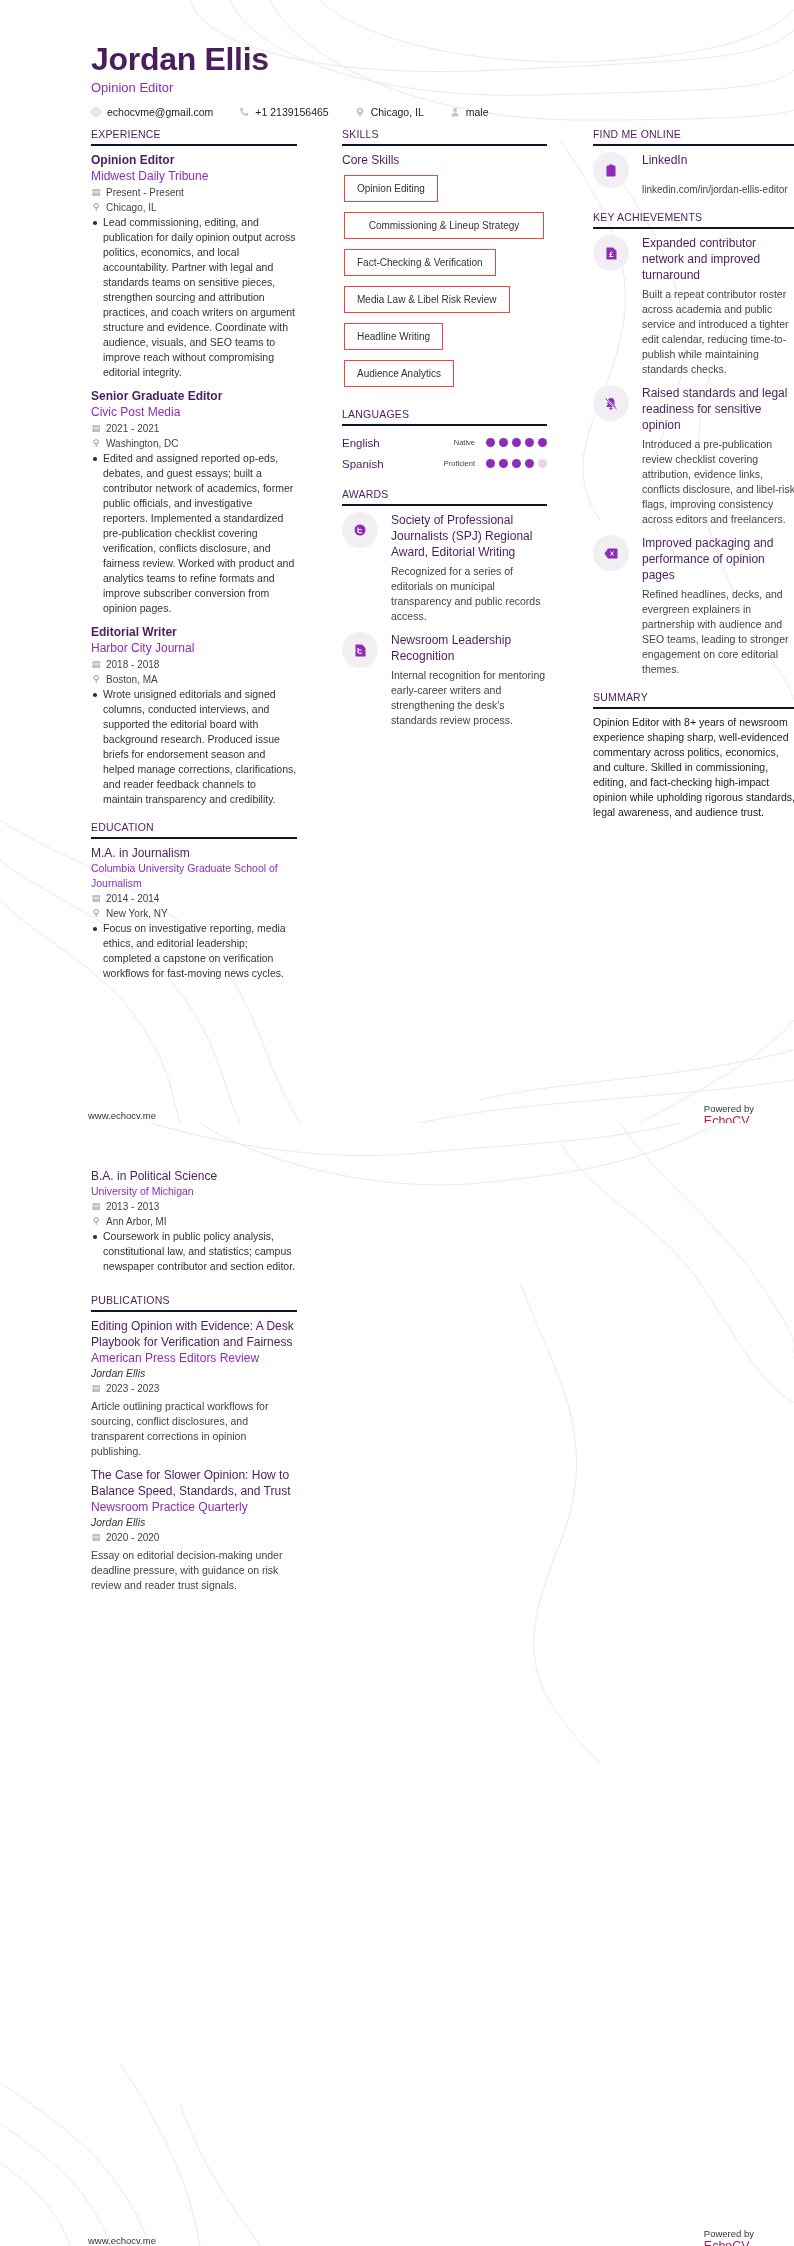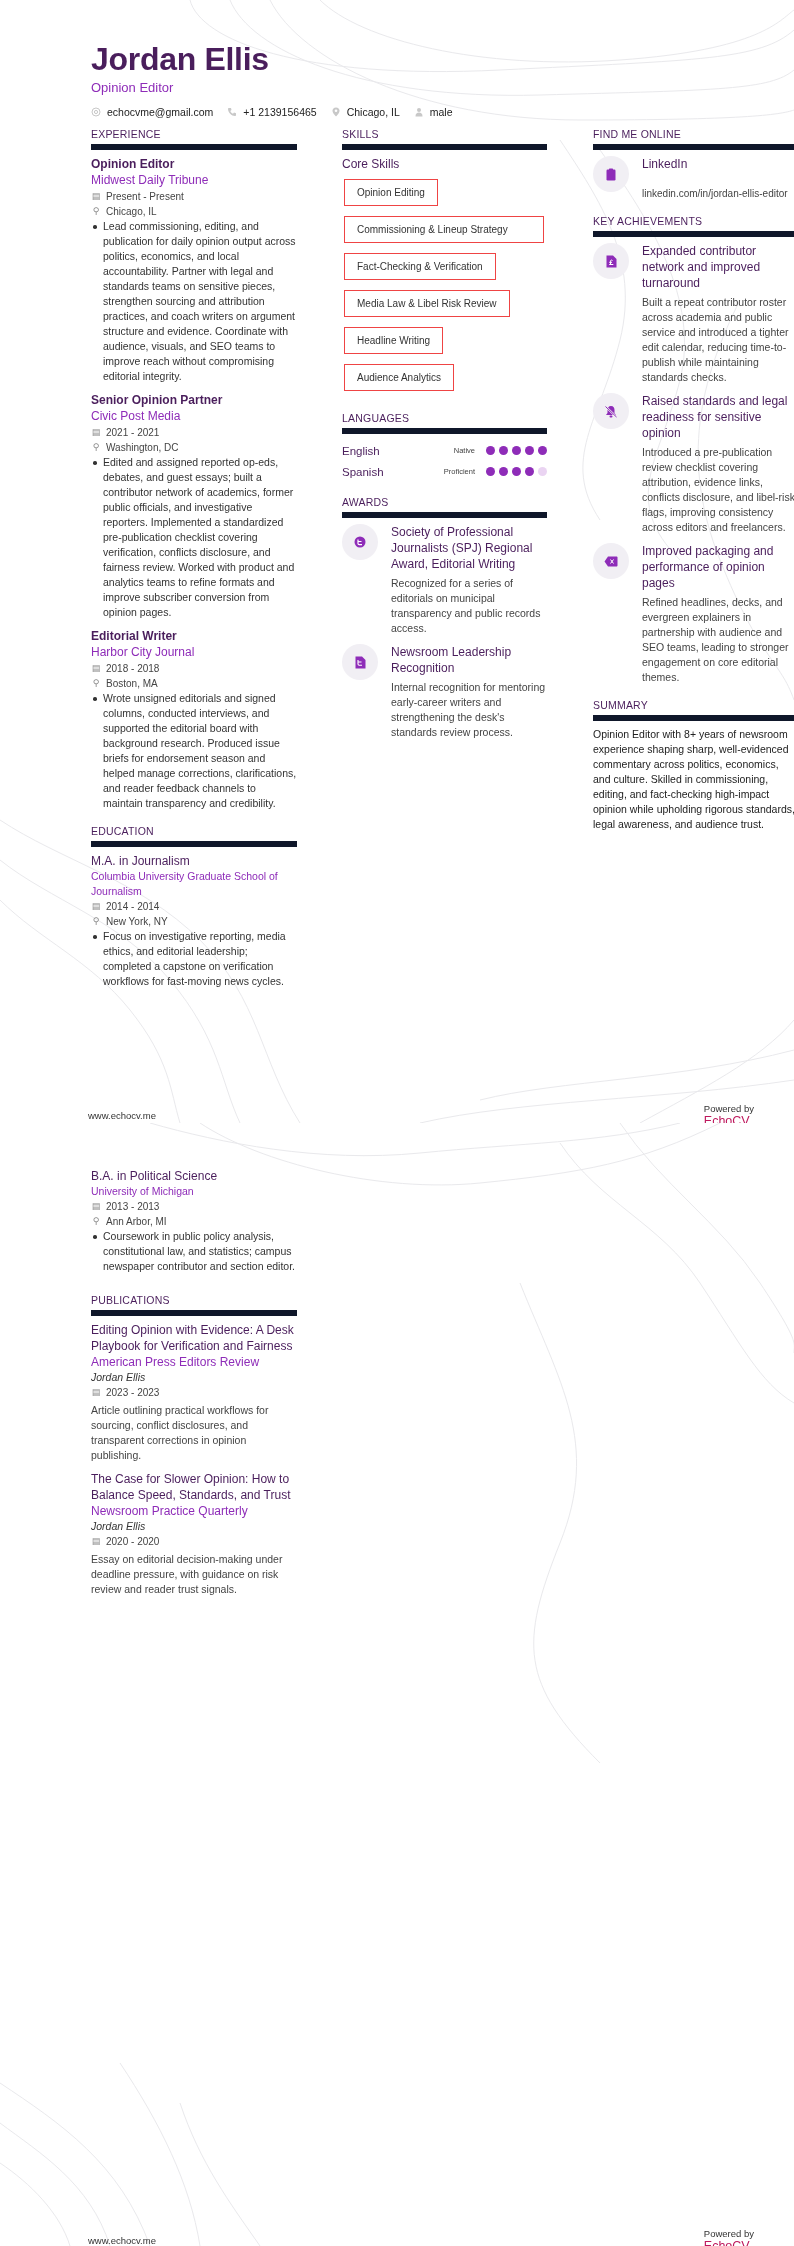--- a/index.html
+++ b/index.html
@@ -7,29 +7,29 @@
   body { font-family: "Liberation Sans", "DejaVu Sans", sans-serif; color: #333; position: relative; }
   .page { position: relative; width: 794px; height: 1123px; overflow: hidden; background: #fff; padding-left: 48px; }
   .page2 { height: 1123px; }
   .bg-swirl { position: absolute; inset: 0; pointer-events: none; z-index: 0; }
   .content { position: relative; z-index: 1; }
 
   .header { position: absolute; left: 43px; top: 40px; }
   .name { font-size: 32px; font-weight: bold; color: #4a1e5c; letter-spacing: -0.3px; line-height: 38px; }
   .title { font-size: 13px; color: #8e2cb8; margin-top: 2px; line-height: 16px; }
   .contacts { display: flex; align-items: center; margin-top: 10px; font-size: 10.5px; color: #222; }
-  .contact { display: flex; align-items: center; margin-right: 14px; }
+  .contact { display: flex; align-items: center; margin-right: 26px; }
   .cicon { width: 10px; height: 10px; margin-right: 6px; color: #c8c8c8; display:inline-flex; align-items:center; justify-content:center; font-size: 9px; }
 
   .col { position: absolute; }
   .col-left { left: 43px; top: 128px; width: 206px; }
   .col-mid { left: 294px; top: 128px; width: 205px; }
   .col-right { left: 545px; top: 128px; width: 204px; }
 
-  .sec-title { font-size: 10.5px; color: #4a1e5c; letter-spacing: 0.2px; text-transform: uppercase; padding-bottom: 3px; border-bottom: 6px solid #0f172a; margin-bottom: 6px; line-height: 13px; }
+  .sec-title { font-size: 10.5px; color: #4a1e5c; letter-spacing: 0.2px; text-transform: uppercase; padding-bottom: 3px; border-bottom: 2px solid #0f172a; margin-bottom: 6px; line-height: 13px; }
   .sec { margin-bottom: 14px; }
 
   .job-title { font-size: 12px; font-weight: bold; color: #4a1e5c; line-height: 16px; }
   .job-org { font-size: 12px; color: #8e2cb8; line-height: 17px; }
   .meta { font-size: 10px; color: #444; display: flex; align-items: center; line-height: 15px; }
   .meta .mi { width: 10px; color: #888; font-size: 9px; margin-right: 5px; display:inline-block; text-align:center; }
   .bullets { list-style: none; font-size: 10.5px; color: #333; line-height: 15px; }
   .bullets li { position: relative; padding-left: 12px; }
   .bullets li::before { content: ""; position: absolute; left: 2px; top: 6px; width: 3.5px; height: 3.5px; background: #333; border-radius: 50%; }
   .entry { margin-bottom: 8px; }
@@ -144,21 +144,21 @@
           <div class="meta">
               <span class="mi">⚲</span>
               <span>Chicago, IL</span>
             </div>
           <ul class="bullets">
               <li>Lead commissioning, editing, and publication for daily opinion output across politics, economics, and local accountability. Partner with legal and standards teams on sensitive pieces, strengthen sourcing and attribution practices, and coach writers on argument structure and evidence. Coordinate with audience, visuals, and SEO teams to improve reach without compromising editorial integrity.</li>
             </ul>
         </div>
 
         <div class="entry">
-          <div class="job-title">Senior Opinion Partner</div>
+          <div class="job-title">Senior Graduate Editor</div>
           <div class="job-org">Civic Post Media</div>
           <div class="meta">
               <span class="mi">▤</span>
               <span>2021 - 2021</span>
             </div>
           <div class="meta">
               <span class="mi">⚲</span>
               <span>Washington, DC</span>
             </div>
           <ul class="bullets">
@@ -202,21 +202,21 @@
         </div>
       </div>
     </div>
 
     <div class="col col-mid">
       <div class="sec">
         <div class="sec-title">SKILLS</div>
         <div class="skills-sub">Core Skills</div>
         <div>
           <span class="skill-tag">Opinion Editing</span><br>
-          <span class="skill-tag" style="width:200px;">Commissioning &amp; Lineup Strategy</span><br>
+          <span class="skill-tag" style="width:200px;text-align:center;">Commissioning &amp; Lineup Strategy</span><br>
           <span class="skill-tag">Fact-Checking &amp; Verification</span><br>
           <span class="skill-tag">Media Law &amp; Libel Risk Review</span><br>
           <span class="skill-tag">Headline Writing</span><br>
           <span class="skill-tag">Audience Analytics</span>
         </div>
       </div>
 
       <div class="sec">
         <div class="sec-title">LANGUAGES</div>
         <div class="lang-row">

